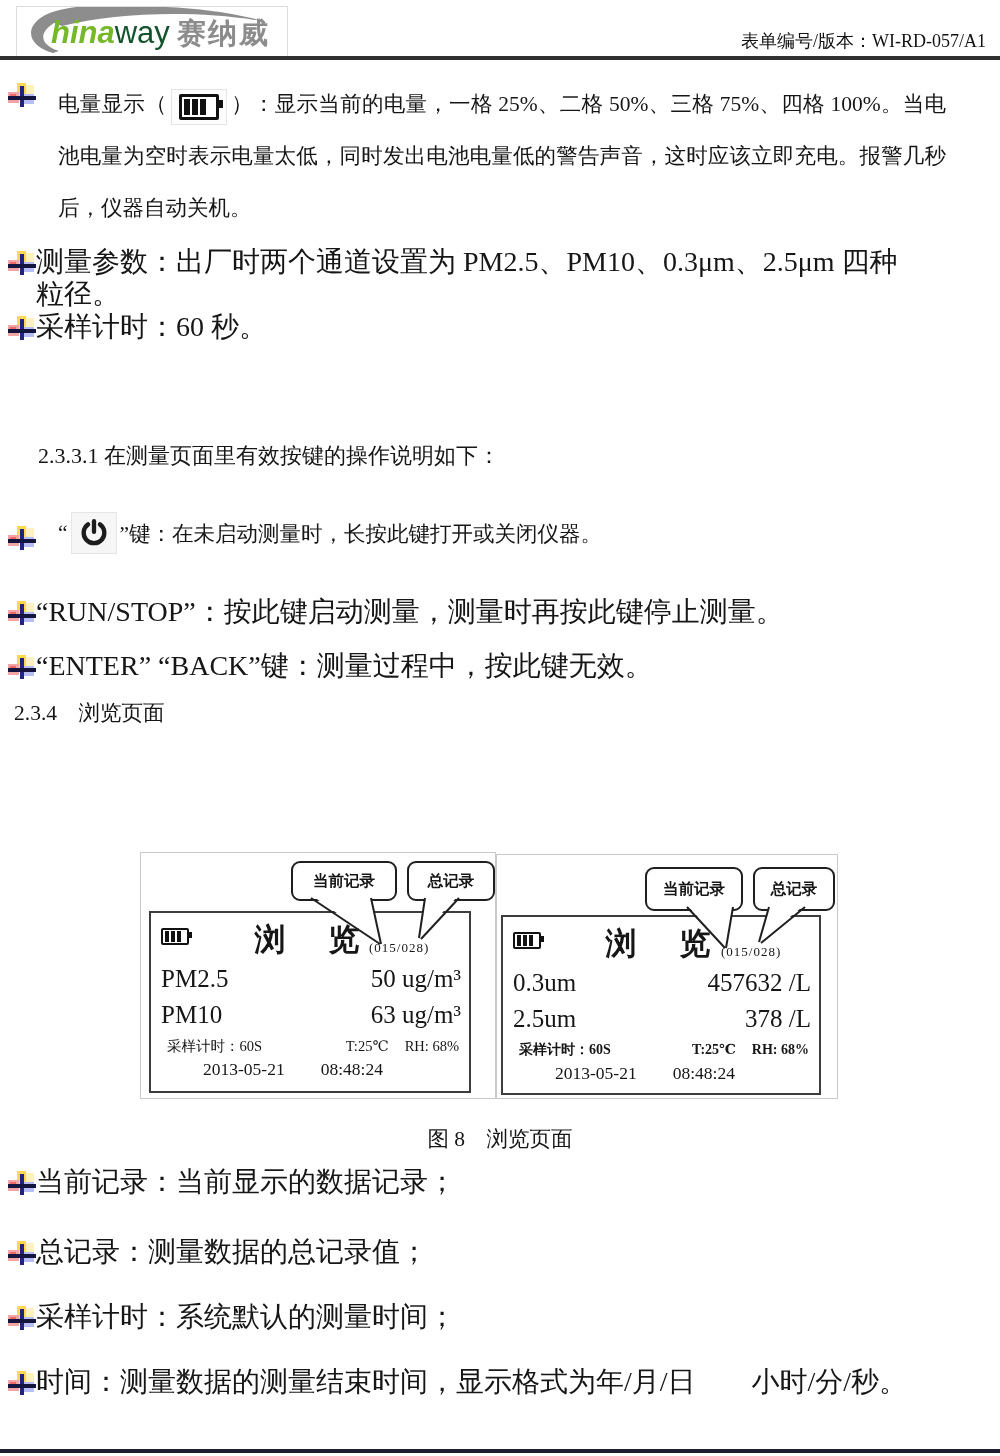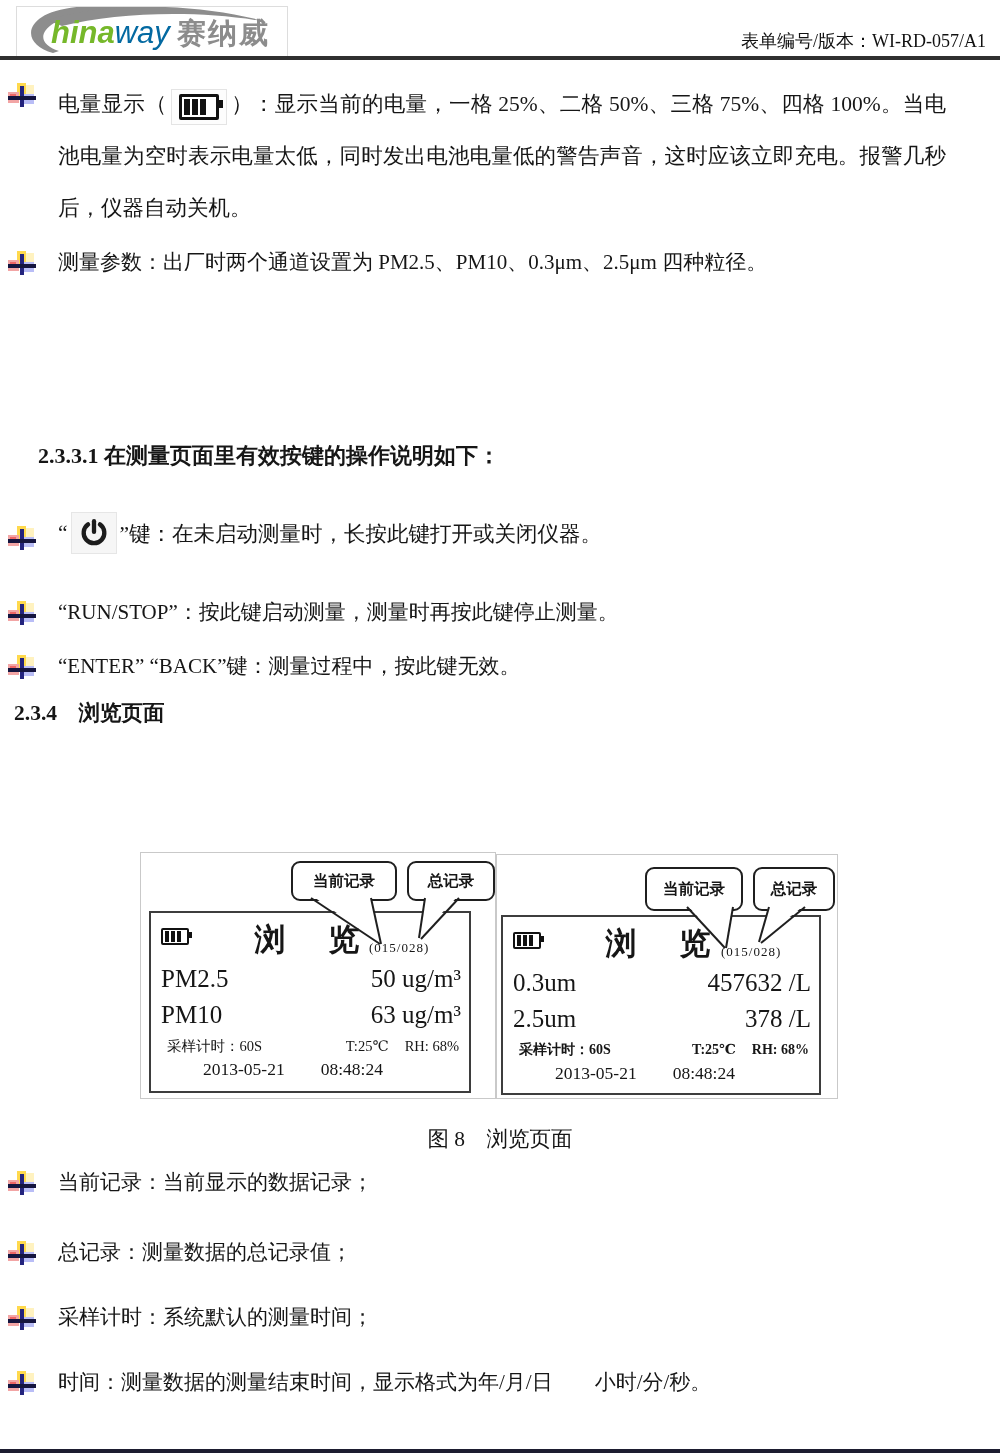--- a/index.html
+++ b/index.html
@@ -4,43 +4,43 @@
 <style>
   html,body{margin:0;padding:0;background:#ffffff;}
   .page{position:relative;width:1000px;height:1456px;background:#fff;overflow:hidden;
         font-family:"Liberation Serif","DejaVu Serif",serif;color:#161616;}
 
   
   .logo-box{position:absolute;left:16px;top:6px;width:270px;height:50px;border:1px solid #dddddd;background:#fff;}
   .logo-svg{position:absolute;left:0;top:0;}
   .logo-text{position:absolute;left:34px;top:7px;white-space:nowrap;font-family:"Liberation Sans","DejaVu Sans",sans-serif;}
   .lg-hina{font-style:italic;font-weight:bold;font-size:31px;color:#76b82a;}
-  .lg-way{font-style:italic;font-weight:500;font-size:31px;color:#0369a1;}
+  .lg-way{font-weight:500;font-size:31px;color:#14532d;}
   .lg-cn{font-weight:bold;font-size:29px;color:#8c8c8c;margin-left:7px;letter-spacing:2px;}
   .doc-code{position:absolute;right:14px;top:29px;font-size:18px;color:#111;}
   .rule-top{position:absolute;left:0;top:56px;width:1000px;height:4px;background:#303030;}
   .rule-bottom{position:absolute;left:0;top:1449px;width:1000px;height:4px;background:#1d1d30;}
 
   
   .mk{flex:0 0 28px;width:28px;height:26px;position:relative;}
   .mk i{position:absolute;display:block;}
   .mk .y{left:9px;top:0;width:9px;height:15px;background:#ffd94d;}
   .mk .y2{left:18px;top:2px;width:8px;height:11px;background:#fff2c0;}
   .mk .r{left:0;top:9px;width:11px;height:11px;background:#f2a5a5;}
   .mk .r2{left:2px;top:11px;width:6px;height:6px;background:#e66;}
   .mk .bl{left:16px;top:11px;width:10px;height:10px;background:#b9bdf6;}
   .mk .cv{left:12px;top:3px;width:4px;height:21px;background:#23237d;}
   .mk .ch{left:0;top:13px;width:28px;height:4px;background:#15153f;}
 
   
   .b-row{position:absolute;left:8px;display:flex;align-items:flex-start;width:960px;}
   .b-row .mk{margin-top:5px;}
   .para{margin-left:22px;font-size:21.5px;line-height:52px;width:888px;text-align:justify;}
-  .para-s{margin-left:22px;font-size:21px;line-height:32px;width:888px;}
-  .heading{position:absolute;font-size:22px;font-weight:700;white-space:nowrap;}
+  .para-s{font-size:28px;line-height:32px;width:888px;}
+  .heading{position:absolute;font-size:22px;font-weight:400;white-space:nowrap;}
   .inline-row{margin-left:22px;display:flex;align-items:center;font-size:21.5px;}
 
   
   .img-box{display:inline-flex;align-items:center;justify-content:center;padding:4px 7px;
            border:1px solid #e4e4e4;background:#fdfdfd;margin:0 4px;vertical-align:-9px;}
   .key-box{display:inline-flex;align-items:center;justify-content:center;width:44px;height:40px;
            border:1px solid #e6e6e6;background:#f6f6f6;margin:0 3px;}
 
   
   .batt{position:relative;display:inline-block;width:34px;height:20px;border:3px solid #111;border-radius:2px;background:#fff;}
@@ -122,20 +122,32 @@
         <i class="y2"></i>
         <i class="r"></i>
         <i class="r2"></i>
         <i class="bl"></i>
         <i class="cv"></i>
         <i class="ch"></i>
       </span>
     <div class="para-s">测量参数：出厂时两个通道设置为 PM2.5、PM10、0.3μm、2.5μm 四种粒径。</div>
   </div>
 
+  <div class="b-row" style="top:311px">
+    <span class="mk">
+        <i class="y"></i>
+        <i class="y2"></i>
+        <i class="r"></i>
+        <i class="r2"></i>
+        <i class="bl"></i>
+        <i class="cv"></i>
+        <i class="ch"></i>
+      </span>
+    <div class="para-s">采样计时：60 秒。</div>
+  </div>
 
 
   <div class="heading" style="left:38px;top:441px">2.3.3.1 在测量页面里有效按键的操作说明如下：</div>
 
   <div class="b-row" style="top:512px">
     <span class="mk" style="margin-top:14px">
         <i class="y"></i>
         <i class="y2"></i>
         <i class="r"></i>
         <i class="r2"></i>

